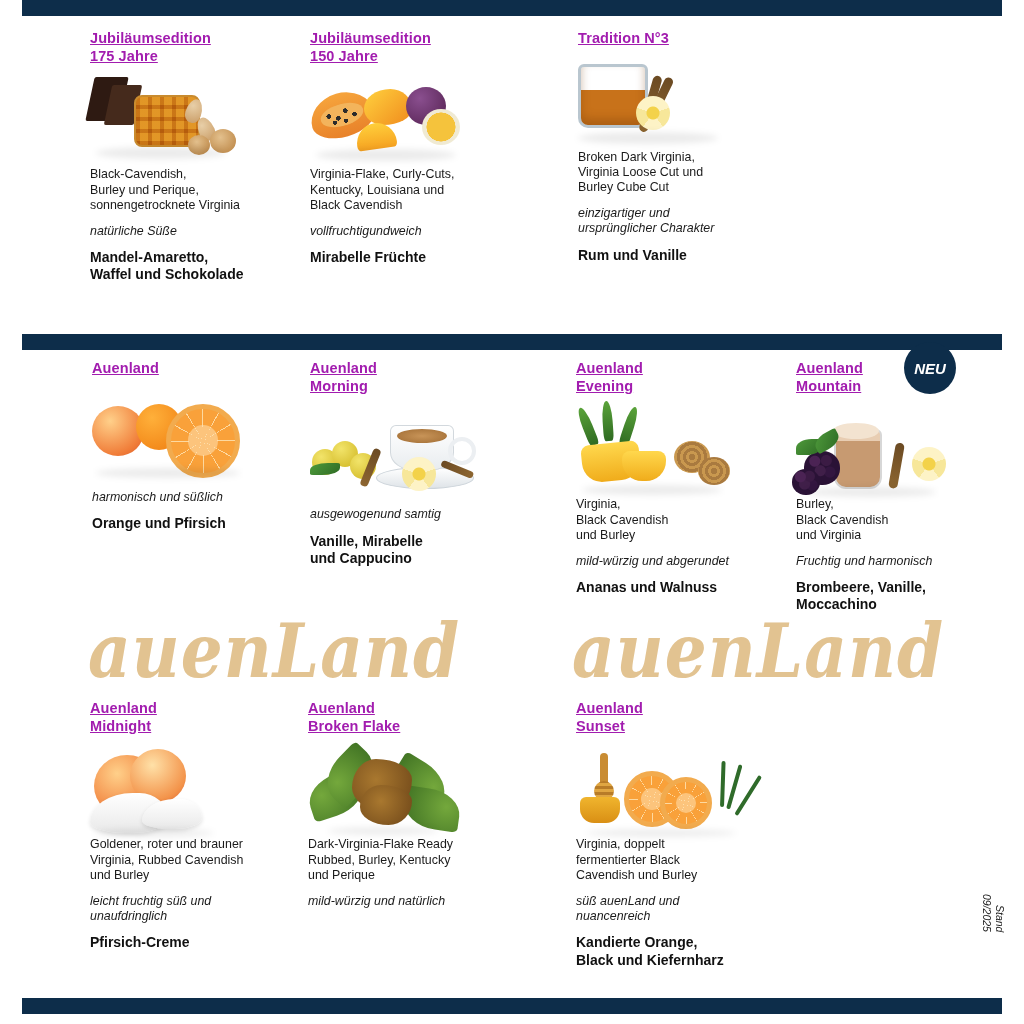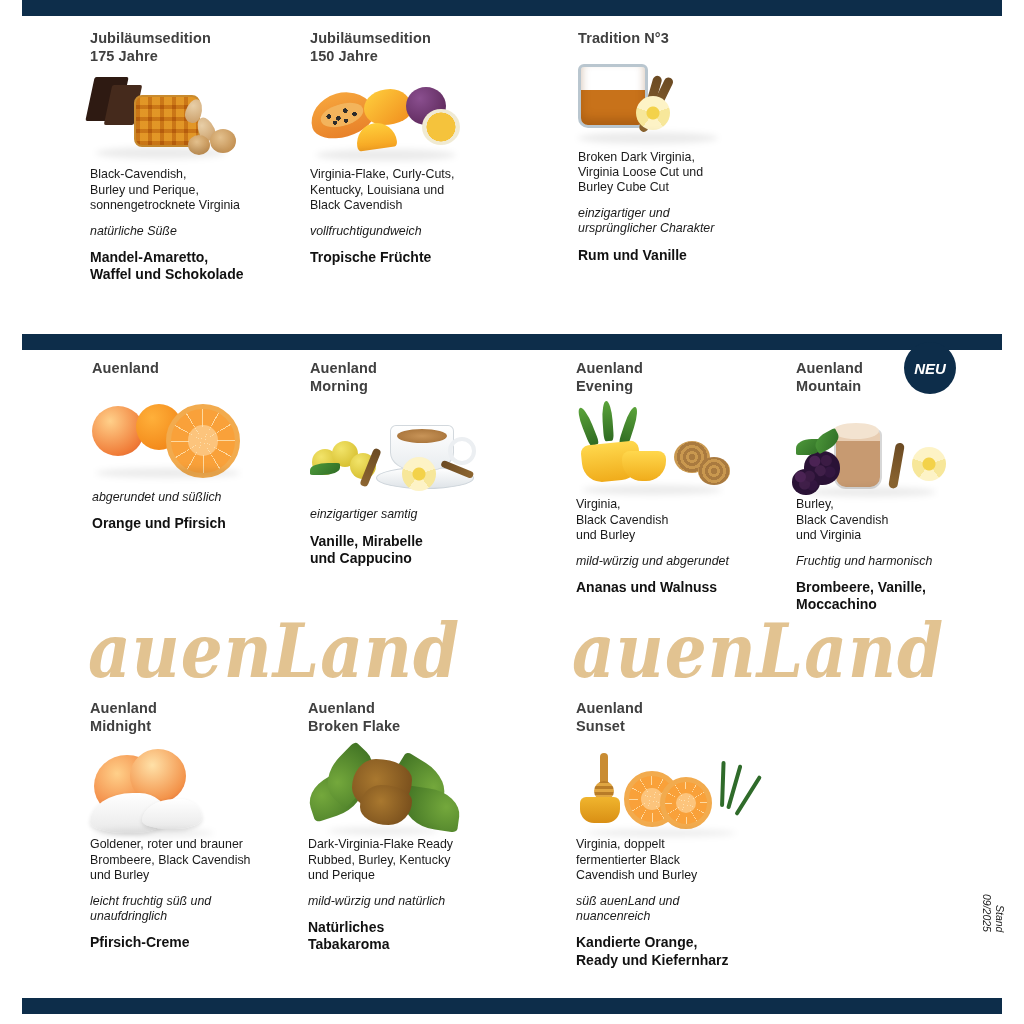--- a/index.html
+++ b/index.html
@@ -36,23 +36,24 @@
   #section-auenland2 { top: 700px; }
 
   .card {
     position: absolute;
     top: 0;
   }
   .card .title {
     font-size: 14.5px;
     font-weight: bold;
     line-height: 1.22;
-    color: #404040;
+    color: #a21caf;
     letter-spacing: 0.1px;
     white-space: pre-line;
+    text-decoration: underline;
   }
   .card .art {
     position: relative;
     margin-top: 6px;
     height: 96px;
   }
   .card .blend {
     font-size: 12.4px;
     line-height: 1.24;
     color: #1a1a1a;
@@ -428,21 +429,21 @@
       <div class="mango" style="left:54px; top:18px;"></div>
       <div class="mangowedge" style="left:46px; top:52px; transform:rotate(-8deg);"></div>
       <div class="passion" style="left:96px; top:16px;"></div>
       <div class="passioncut" style="left:112px; top:38px;"></div>
       <div class="ob" style="left:6px; top:78px; width:140px; height:12px; background:rgba(0,0,0,0.08); filter:blur(3px);"></div>
     </div>
     <div class="blend">Virginia-Flake, Curly-Cuts,
 Kentucky, Louisiana und
 Black Cavendish</div>
     <div class="flavour">vollfruchtigundweich</div>
-    <div class="taste">Tropische Früchte</div>
+    <div class="taste">Mirabelle Früchte</div>
   </div>
 
   <div class="card" style="left:578px; width:210px;">
     <div class="title">Tradition N°3</div>
     <div class="art">
       <div class="glass" style="left:0px; top:10px;"></div>
       <div class="vanilla" style="left:76px; top:22px; transform:rotate(16deg);"></div>
       <div class="vanilla" style="left:88px; top:24px; transform:rotate(26deg); height:52px;"></div>
       <div class="vflower" style="left:58px; top:42px;"></div>
       <div class="ob" style="left:0px; top:78px; width:140px; height:12px; background:rgba(0,0,0,0.08); filter:blur(3px);"></div>
@@ -459,40 +460,40 @@
 <div class="section" id="section-auenland">
 
   <div class="card" style="left:92px; width:200px;">
     <div class="title">Auenland</div>
     <div class="art">
       <div class="peach" style="left:0px; top:22px;"></div>
       <div class="orangefull" style="left:44px; top:20px;"></div>
       <div class="orangeslice" style="left:74px; top:20px;"></div>
       <div class="ob" style="left:4px; top:84px; width:144px; height:10px; background:rgba(0,0,0,0.08); filter:blur(3px);"></div>
     </div>
-    <div class="flavour">abgerundet und süßlich</div>
+    <div class="flavour">harmonisch und süßlich</div>
     <div class="taste">Orange und Pfirsich</div>
   </div>
 
   <div class="card" style="left:310px; width:200px;">
     <div class="title">Auenland
 Morning</div>
     <div class="art">
       <div class="saucer" style="left:66px; top:66px;"></div>
       <div class="cup" style="left:80px; top:24px;"></div>
       <div class="handle" style="left:138px; top:36px;"></div>
       <div class="plum" style="left:2px; top:48px;"></div>
       <div class="plum" style="left:22px; top:40px;"></div>
       <div class="plum" style="left:40px; top:52px;"></div>
       <div class="mintleaf" style="left:0px; top:62px; width:30px; height:12px;"></div>
       <div class="vanilla" style="left:64px; top:48px; height:40px; transform:rotate(22deg); width:8px;"></div>
       <div class="vflower" style="left:92px; top:56px;"></div>
       <div class="vanilla" style="left:128px; top:62px; height:34px; transform:rotate(-68deg); width:7px;"></div>
     </div>
-    <div class="flavour">einzigartiger samtig</div>
+    <div class="flavour">ausgewogenund samtig</div>
     <div class="taste">Vanille, Mirabelle
 und Cappucino</div>
   </div>
 
   <div class="card" style="left:576px; width:196px;">
     <div class="title">Auenland
 Evening</div>
     <div class="art">
       <div class="pineleaf" style="left:14px; top:4px; transform:rotate(-22deg);"></div>
       <div class="pineleaf" style="left:28px; top:0px; transform:rotate(-4deg);"></div>
@@ -543,21 +544,21 @@
     <div class="title">Auenland
 Midnight</div>
     <div class="art">
       <div class="peach" style="left:4px; top:14px; width:66px; height:62px;"></div>
       <div class="peach" style="left:40px; top:8px; width:56px; height:54px; background:radial-gradient(circle at 40% 30%, #ffe1a8, #f3934a 70%, #d8582a);"></div>
       <div class="cream" style="left:0px; top:52px;"></div>
       <div class="cream" style="left:52px; top:58px; width:60px; height:30px;"></div>
       <div class="ob" style="left:4px; top:88px; width:120px; height:8px; background:rgba(0,0,0,0.07); filter:blur(3px);"></div>
     </div>
     <div class="blend">Goldener, roter und brauner
-Brombeere, Black Cavendish
+Virginia, Rubbed Cavendish
 und Burley</div>
     <div class="flavour">leicht fruchtig süß und
 unaufdringlich</div>
     <div class="taste">Pfirsich-Creme</div>
   </div>
 
   <div class="card" style="left:308px; width:200px;">
     <div class="title">Auenland
 Broken Flake</div>
     <div class="art">
@@ -566,22 +567,20 @@
       <div class="leaf" style="left:84px; top:22px; transform:rotate(32deg) scaleX(-1);"></div>
       <div class="leaf" style="left:96px; top:48px; transform:rotate(8deg) scaleX(-1);"></div>
       <div class="brownleaf" style="left:44px; top:18px;"></div>
       <div class="brownleaf" style="left:52px; top:44px; width:52px; height:40px;"></div>
       <div class="ob" style="left:20px; top:86px; width:110px; height:8px; background:rgba(0,0,0,0.07); filter:blur(3px);"></div>
     </div>
     <div class="blend">Dark-Virginia-Flake Ready
 Rubbed, Burley, Kentucky
 und Perique</div>
     <div class="flavour">mild-würzig und natürlich</div>
-    <div class="taste">Natürliches
-Tabakaroma</div>
   </div>
 
   <div class="card" style="left:576px; width:210px;">
     <div class="title">Auenland
 Sunset</div>
     <div class="art">
       <div class="dipper" style="left:24px; top:12px;"></div>
       <div class="dipperhead" style="left:18px; top:40px;"></div>
       <div class="honeypot" style="left:4px; top:56px;"></div>
       <div class="orangeslice" style="left:48px; top:30px; width:56px; height:56px;"></div>
@@ -590,18 +589,18 @@
       <div class="pineneedle" style="left:158px; top:28px; transform:rotate(32deg);"></div>
       <div class="pineneedle" style="left:144px; top:20px; transform:rotate(2deg);"></div>
       <div class="ob" style="left:10px; top:88px; width:150px; height:8px; background:rgba(0,0,0,0.07); filter:blur(3px);"></div>
     </div>
     <div class="blend">Virginia, doppelt
 fermentierter Black
 Cavendish und Burley</div>
     <div class="flavour">süß auenLand und
 nuancenreich</div>
     <div class="taste">Kandierte Orange,
-Ready und Kiefernharz</div>
+Black und Kiefernharz</div>
   </div>
 </div>
 
 <div class="stand">Stand
 09/2025</div>
 
 </body></html>

